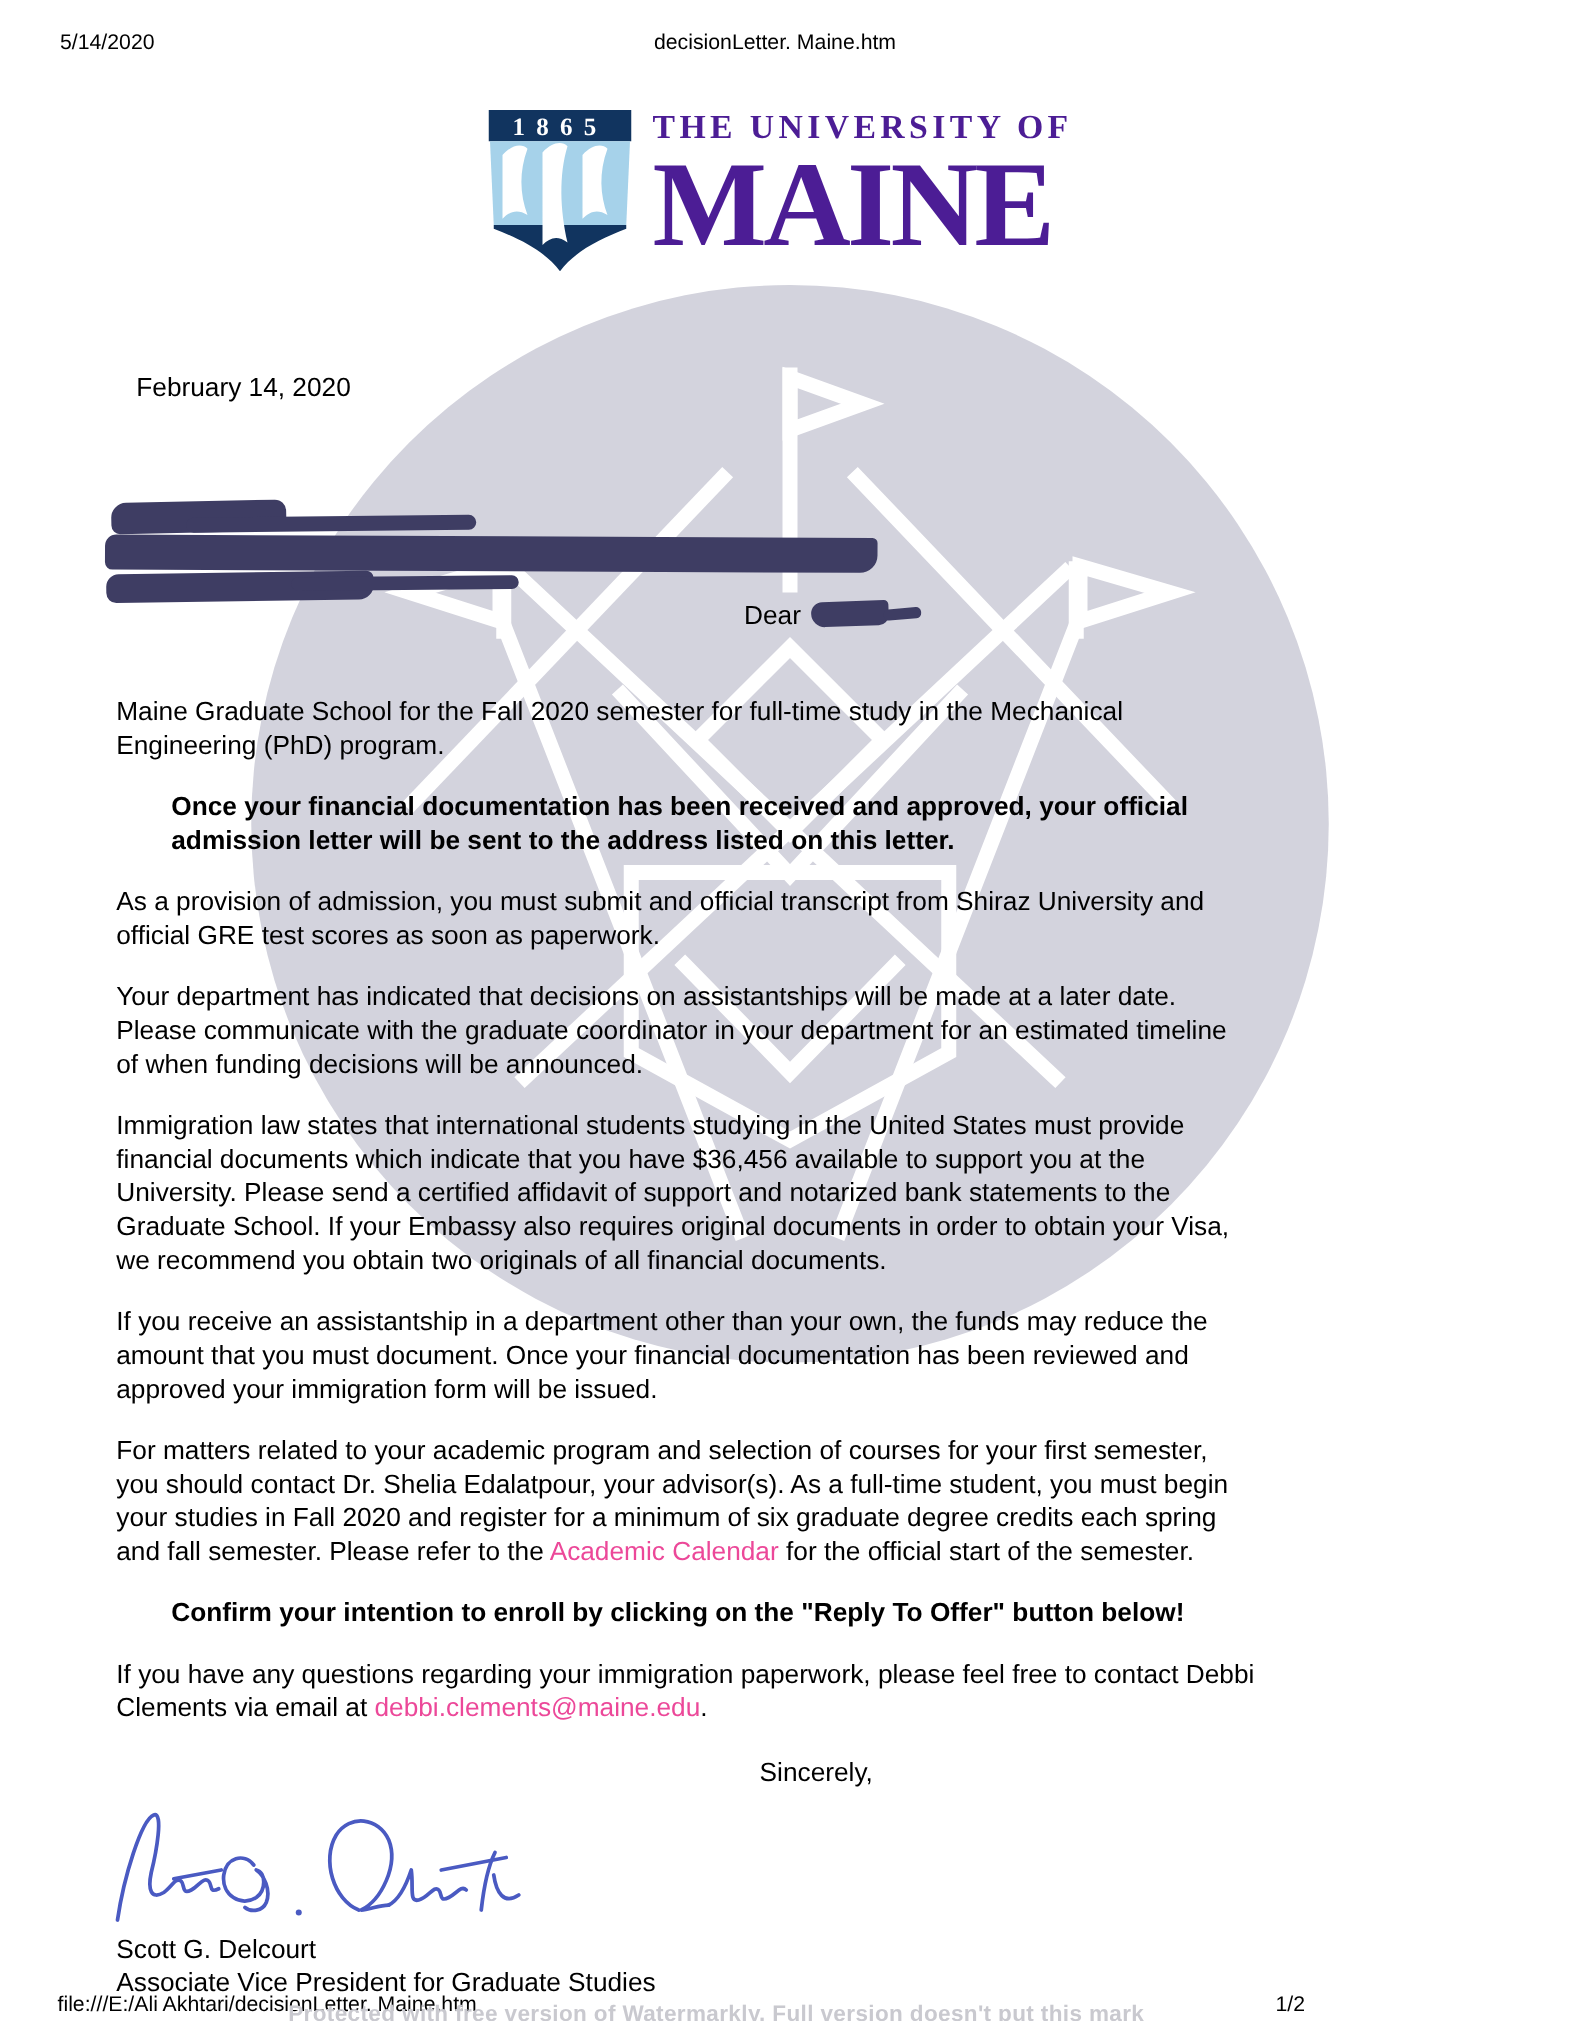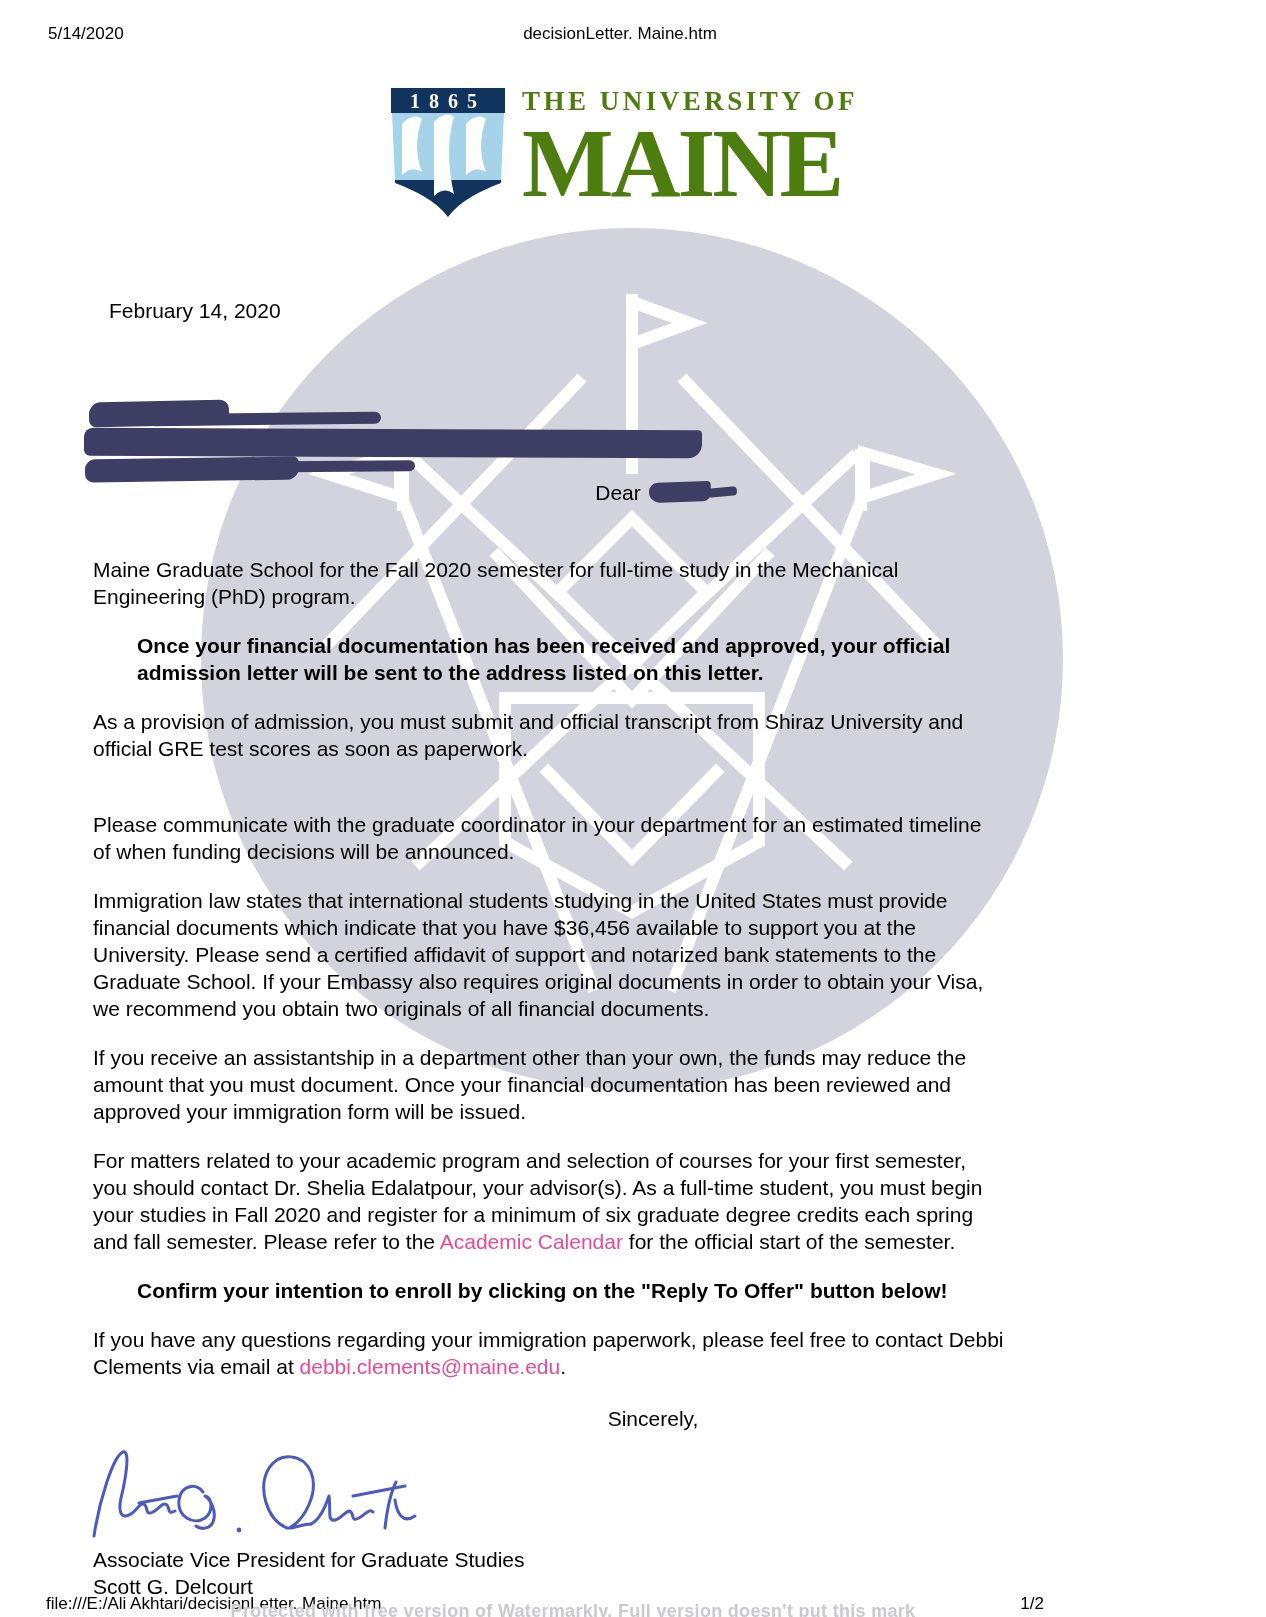--- a/index.html
+++ b/index.html
@@ -14,21 +14,21 @@
   .wm-notice{position:absolute;left:50%;top:1601px;transform:translateX(-50%);margin-left:27px;
              font-size:18px;font-weight:bold;color:#c9c9cf;white-space:nowrap;letter-spacing:.3px;
              text-shadow:0 1px 0 #ffffff;}
 
   
   .watermark{position:absolute;left:0;top:0;z-index:0;}
 
   
   .logo{position:absolute;left:388px;top:82px;z-index:2;display:flex;align-items:flex-start;}
   .logo-shield{width:120px;height:140px;}
-  .logo-text{margin-left:14px;color:#4d7c0f;}
+  .logo-text{margin-left:14px;color:#4c1d95;}
   .logo-top{font-family:"Liberation Serif",serif;font-weight:bold;font-size:27px;letter-spacing:3.5px;
             margin-top:4px;white-space:nowrap;}
   .logo-name{font-family:"Liberation Serif",serif;font-weight:bold;font-size:97px;line-height:82px;
              letter-spacing:-3px;margin-top:6px;white-space:nowrap;}
 
   
   .letter{position:absolute;left:93px;top:281px;width:1120px;z-index:2;font-size:21px;line-height:27px;}
   .letter-date{margin:16px;}
   .addr{position:relative;margin-top:26px;height:108px;}
   .addr-line4{position:absolute;left:0;top:81px;height:27px;}
@@ -118,21 +118,21 @@
     </div>
 
     <div class="salutation-line">
       <span>Dear</span><span class="redact-inline"></span>
     </div>
 
     <div id="paras">
         <p><br><span>Maine Graduate School for the Fall 2020 semester for full-time study in the Mechanical</span><br><span>Engineering (PhD) program.</span></p>
         <p class="bold"><span>Once your financial documentation has been received and approved, your official</span><br><span>admission letter will be sent to the address listed on this letter.</span></p>
         <p><span>As a provision of admission, you must submit and official transcript from Shiraz University and</span><br><span>official GRE test scores as soon as paperwork.</span></p>
-        <p><br><span>Please communicate with the graduate coordinator in your department for an estimated timeline</span><br><span>of when funding decisions will be announced.</span></p>
+        <p><span>Your department has indicated that decisions on assistantships will be made at a later date.</span><br><span>Please communicate with the graduate coordinator in your department for an estimated timeline</span><br><span>of when funding decisions will be announced.</span></p>
         <p><span>Immigration law states that international students studying in the United States must provide</span><br><span>financial documents which indicate that you have $36,456 available to support you at the</span><br><span>University. Please send a certified affidavit of support and notarized bank statements to the</span><br><span>Graduate School. If your Embassy also requires original documents in order to obtain your Visa,</span><br><span>we recommend you obtain two originals of all financial documents.</span></p>
         <p><span>If you receive an assistantship in a department other than your own, the funds may reduce the</span><br><span>amount that you must document. Once your financial documentation has been reviewed and</span><br><span>approved your immigration form will be issued.</span></p>
         <p><span>For matters related to your academic program and selection of courses for your first semester,</span><br><span>you should contact Dr. Shelia Edalatpour, your advisor(s). As a full-time student, you must begin</span><br><span>your studies in Fall 2020 and register for a minimum of six graduate degree credits each spring</span><br><span>and fall semester. Please refer to the </span><a class="link" href="#">Academic Calendar</a><span> for the official start of the semester.</span></p>
         <p class="bold"><span>Confirm your intention to enroll by clicking on the "Reply To Offer" button below!</span></p>
         <p><span>If you have any questions regarding your immigration paperwork, please feel free to contact Debbi</span><br><span>Clements via email at </span><a class="link" href="#">debbi.clements@maine.edu</a><span>.</span></p>
       </div>
 
     <p class="closing">Sincerely,</p>
 
     <div class="sig-block">
@@ -144,21 +144,21 @@
           <circle cx="148" cy="90" r="2.4" fill="#4a5ac2" stroke="none"></circle>
           <path d="M196,88 C176,80 166,48 178,28 C189,11 212,14 220,32 C228,52 214,80 198,88 C204,88 212,84 220,84"></path>
           <path d="M220,84 C228,80 234,68 238,56 C240,70 236,82 244,80 C252,78 256,68 260,72 C263,75 260,82 268,78 C274,75 278,68 282,72"></path>
           <path d="M294,88 C296,70 300,52 305,42"></path>
           <path d="M262,56 L314,46"></path>
           <path d="M304,60 C306,74 312,84 324,76"></path>
         </g>
       </svg>
     </div>
 
+    <p class="signer">Scott G. Delcourt</p>
     <p class="signer">Associate Vice President for Graduate Studies</p>
-    <p class="signer">Scott G. Delcourt</p>
   </div>
 
   <div class="footer-url">file:///E:/Ali Akhtari/decisionLetter. Maine.htm</div>
   <div class="page-num">1/2</div>
   <div class="wm-notice">Protected with free version of Watermarkly. Full version doesn't put this mark</div>
 
 </div>
 
 </body></html>

